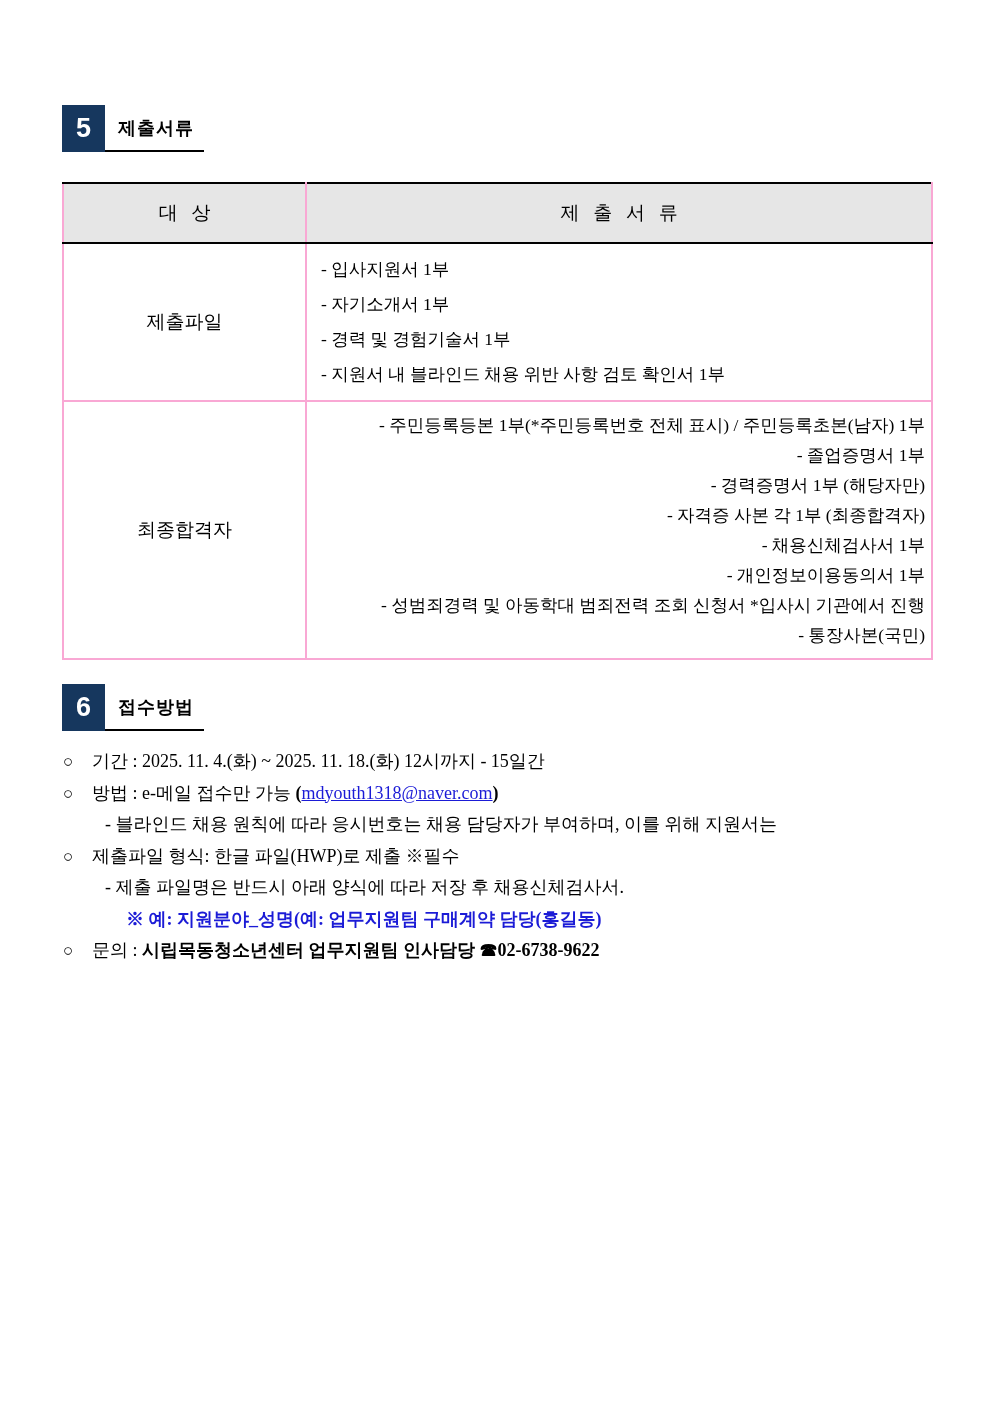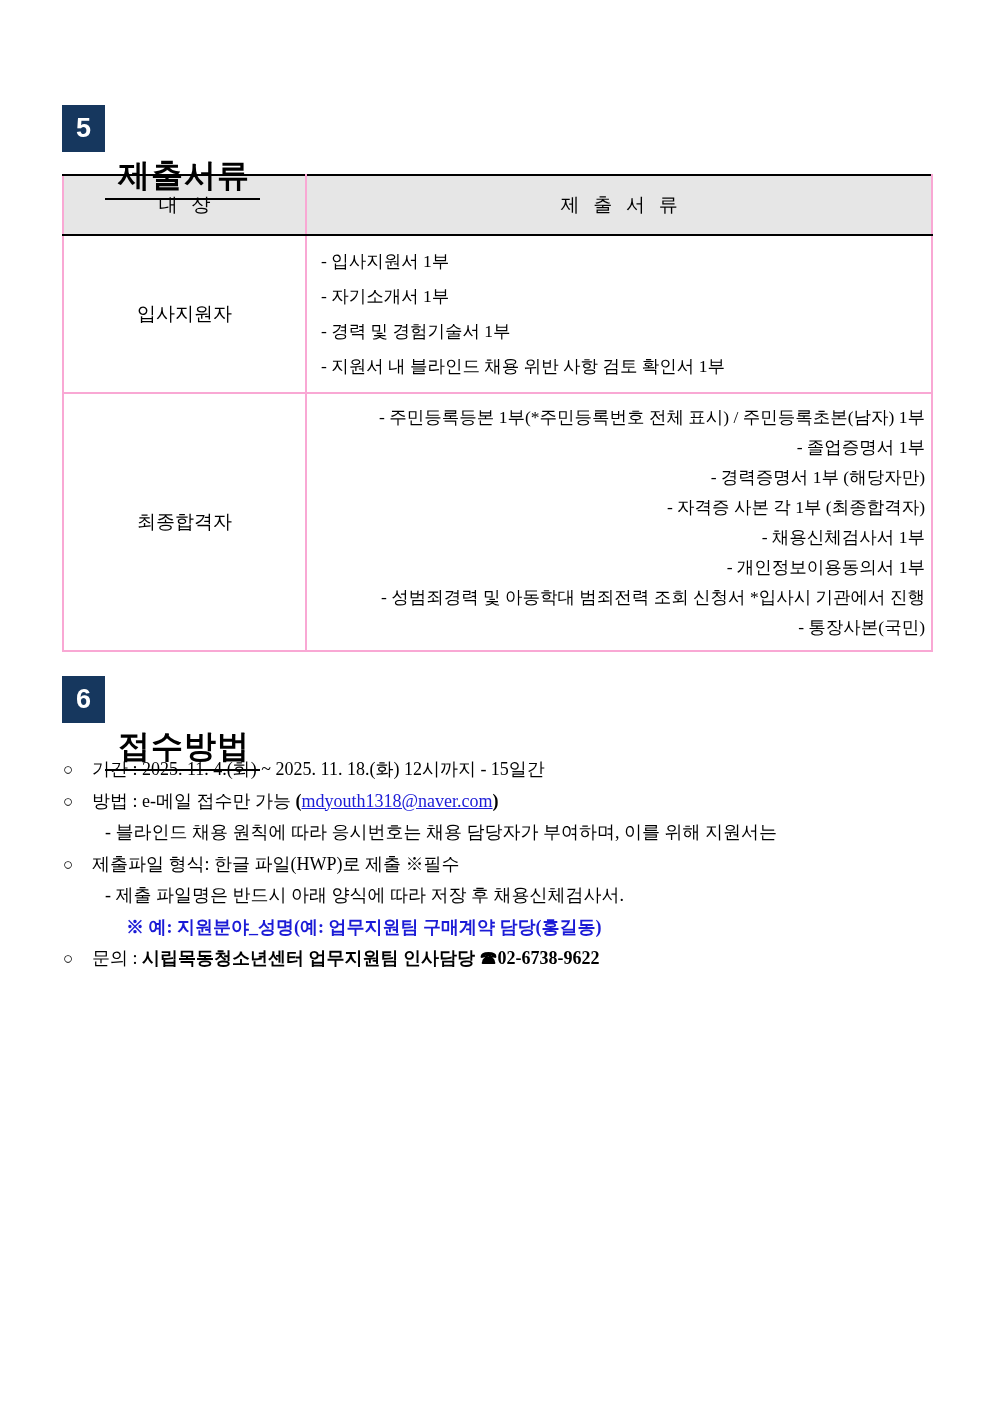--- a/index.html
+++ b/index.html
@@ -23,28 +23,27 @@
     font-family:"Liberation Sans","DejaVu Sans",sans-serif;
     font-weight:bold; font-size:27px;
     display:flex; align-items:center; justify-content:center;
   }
   .sec-title {
     height:47px;
     border-bottom:2px solid #000;
     padding:0 10px 0 13px;
     display:flex; align-items:center;
     font-family:"Liberation Sans","DejaVu Sans",sans-serif;
-    font-weight:bold; font-size:32px;
+    font-weight:bold; font-size:18px;
     letter-spacing:1px;
-    margin-top:48px;
   }
 
   
   table.doc-table {
-    margin-top:22px;
+    margin-top:30px;
     width:871px;
     border-collapse:collapse;
     table-layout:fixed;
   }
   table.doc-table th, table.doc-table td { border:2px solid #f9a8d4; }
   table.doc-table { border-top:2px solid #000; border-bottom:2px solid #000; }
   table.doc-table thead th {
     border-top:2px solid #000;
     border-bottom:2px solid #000;
     background:var(--table-header-bg,#E6E6E6);
@@ -65,21 +64,21 @@
   }
   tr.row-applicant { height:142px; }
   tr.row-final { height:240px; }
   .row-applicant .doc-line { line-height:35px; white-space:nowrap; }
   .row-final .doc-line { line-height:30px; white-space:nowrap;text-align:right; }
 
   
   .sec-header.second { margin-top:24px; }
 
   
-  .apply-list { margin-top:31px; font-size:18px; }
+  .apply-list { margin-top:15px; font-size:18px; }
   .apply-line { line-height:31.5px; white-space:nowrap; }
   .apply-line .bullet {
     display:inline-block; width:30px; padding-left:1px;
     font-size:17px;
   }
   .indent-dash { padding-left:43px; }
   .indent-cont { padding-left:66px; }
   .indent-example { padding-left:64px; }
   .blue-text { color:var(--link-blue,#1B1BD6);font-weight:bold; }
   .email-link {
@@ -107,21 +106,21 @@
           <col>
         </colgroup>
       <thead>
         <tr>
           <th>대 상</th>
           <th>제 출 서 류</th>
         </tr>
       </thead>
       <tbody>
         <tr class="row-applicant">
-          <td class="target-cell">입사지원자</td>
+          <td class="target-cell">제출파일</td>
           <td class="docs-cell">
               <div class="doc-line">- 입사지원서 1부</div>
               <div class="doc-line">- 자기소개서 1부</div>
               <div class="doc-line">- 경력 및 경험기술서 1부</div>
               <div class="doc-line">- 지원서 내 블라인드 채용 위반 사항 검토 확인서 1부</div>
             </td>
         </tr>
         <tr class="row-final">
           <td class="target-cell">최종합격자</td>
           <td class="docs-cell">

